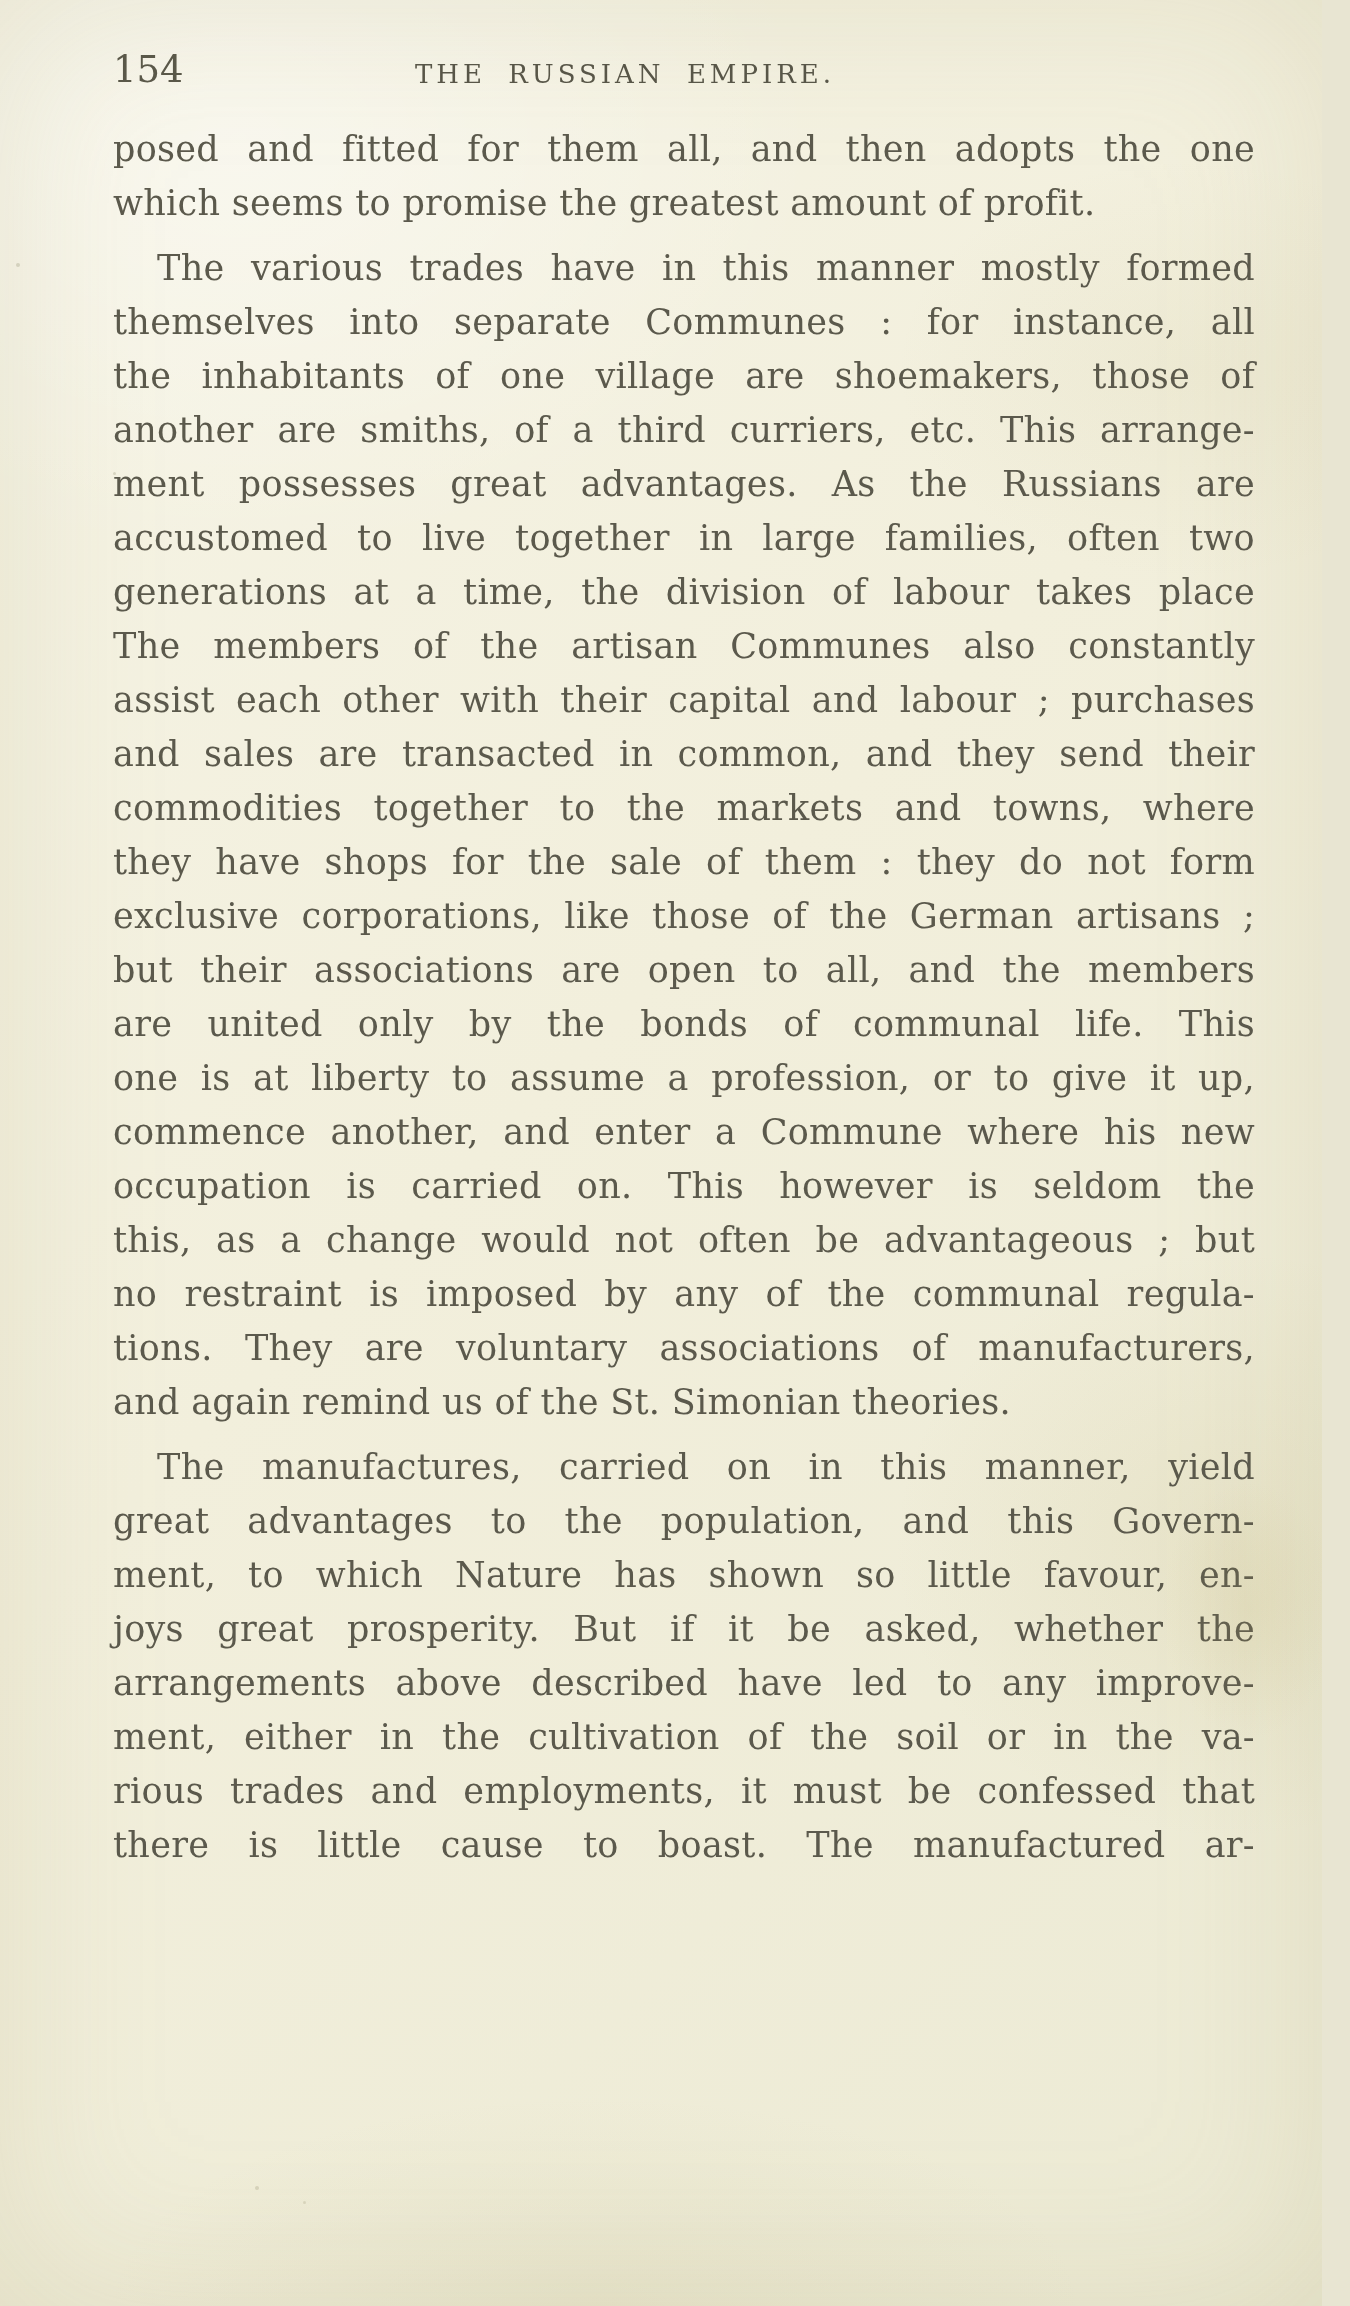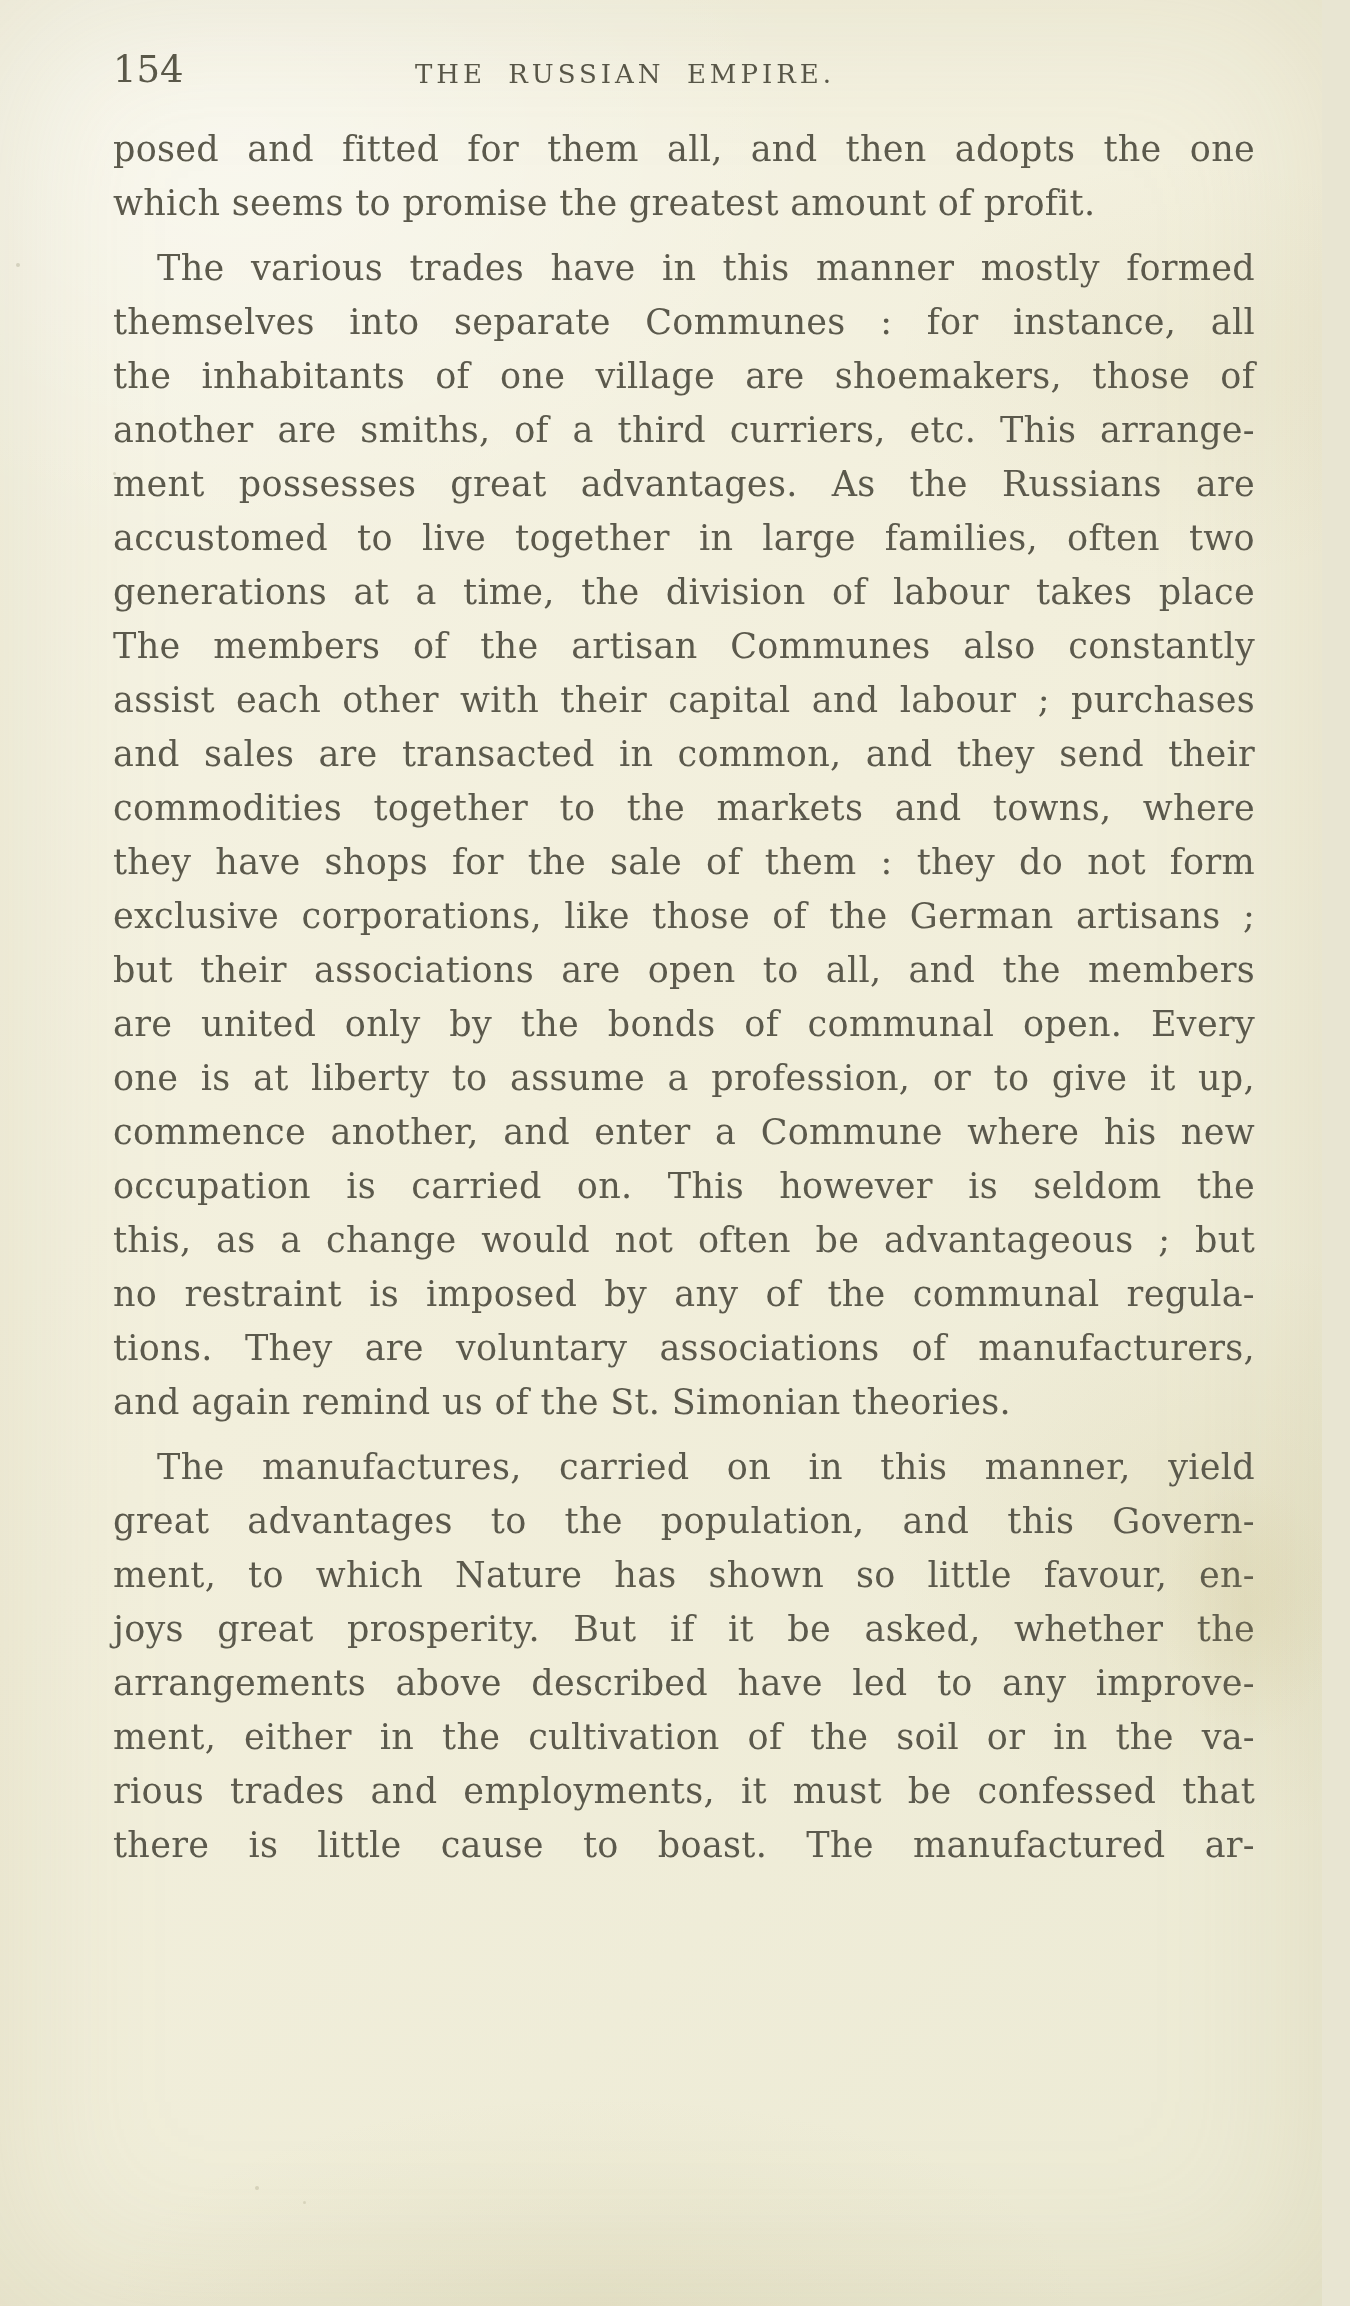--- a/index.html
+++ b/index.html
@@ -104,21 +104,21 @@
       <div class="line">ment possesses great advantages. As the Russians are</div>
       <div class="line">accustomed to live together in large families, often two</div>
       <div class="line">generations at a time, the division of labour takes place</div>
       <div class="line">The members of the artisan Communes also constantly</div>
       <div class="line">assist each other with their capital and labour ; purchases</div>
       <div class="line">and sales are transacted in common, and they send their</div>
       <div class="line">commodities together to the markets and towns, where</div>
       <div class="line">they have shops for the sale of them : they do not form</div>
       <div class="line">exclusive corporations, like those of the German artisans ;</div>
       <div class="line">but their associations are open to all, and the members</div>
-      <div class="line">are united only by the bonds of communal open. Every</div>
+      <div class="line">are united only by the bonds of communal life. This</div>
       <div class="line">one is at liberty to assume a profession, or to give it up,</div>
       <div class="line">commence another, and enter a Commune where his new</div>
       <div class="line">occupation is carried on. This however is seldom the</div>
       <div class="line">this, as a change would not often be advantageous ; but</div>
       <div class="line">no restraint is imposed by any of the communal regula-</div>
       <div class="line">tions. They are voluntary associations of manufacturers,</div>
       <div class="line para-end">and again remind us of the St. Simonian theories.</div>
       <div class="line indent">The manufactures, carried on in this manner, yield</div>
       <div class="line">great advantages to the population, and this Govern-</div>
       <div class="line">ment, to which Nature has shown so little favour, en-</div>

